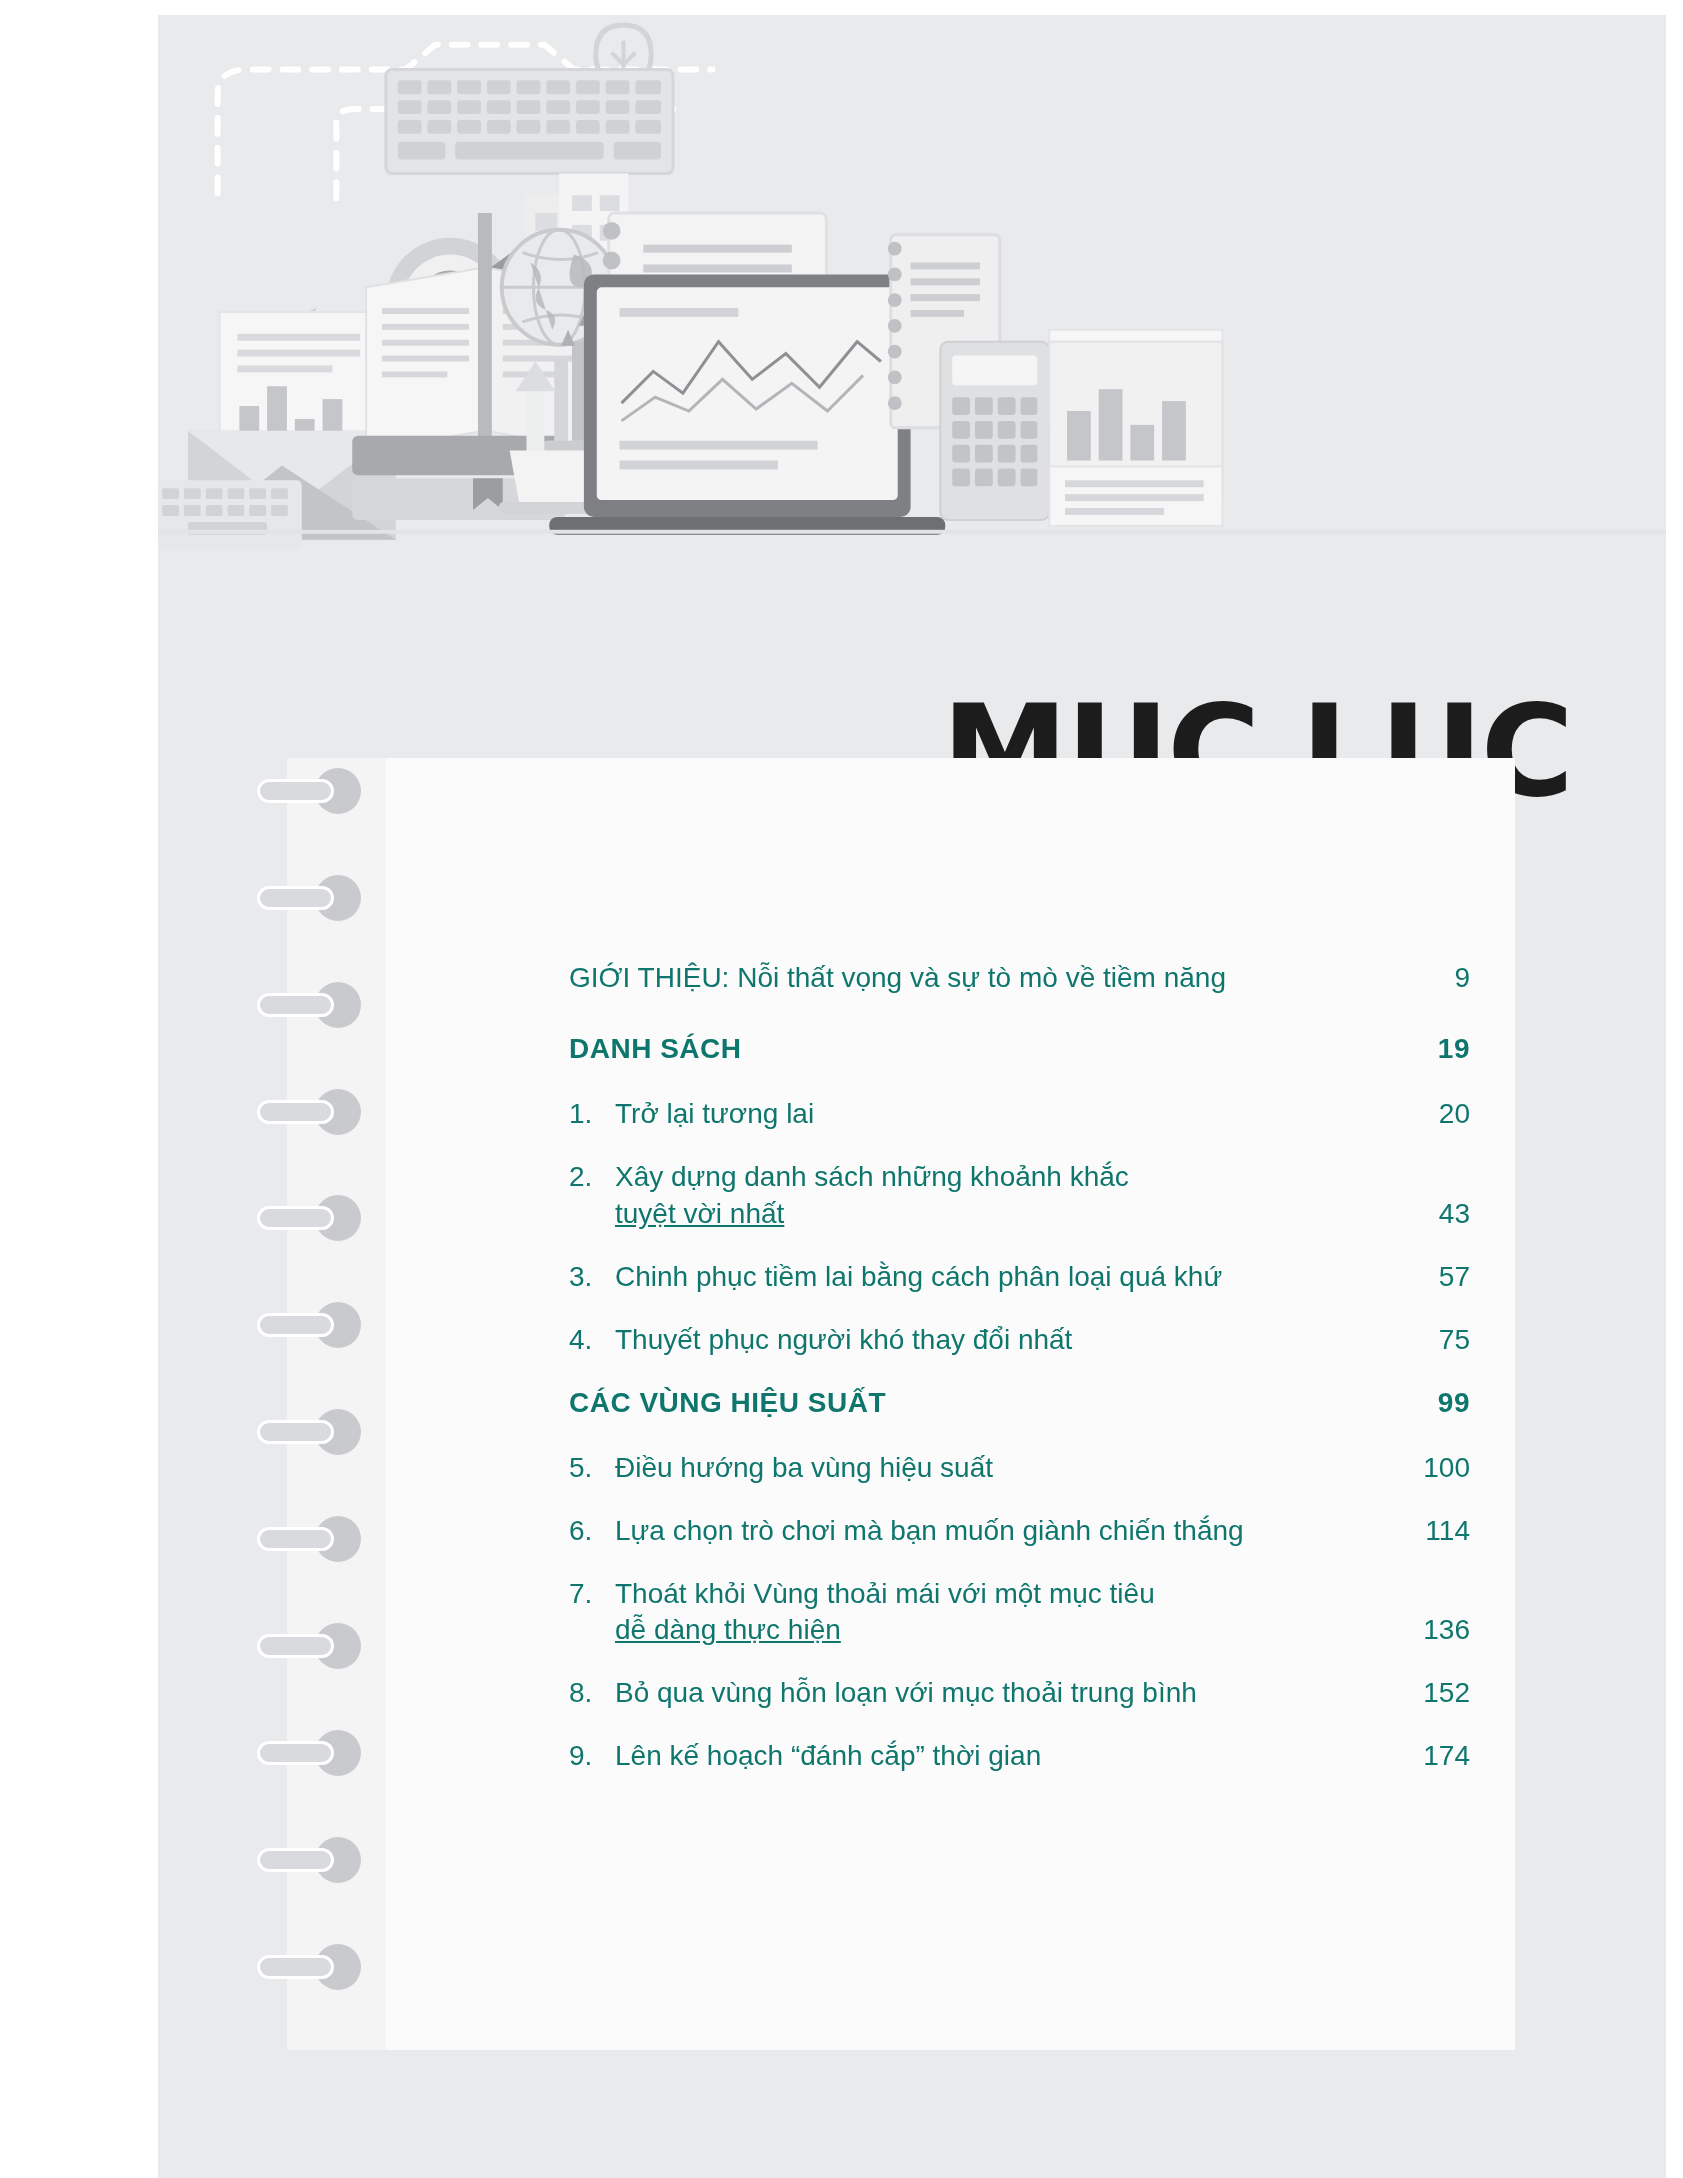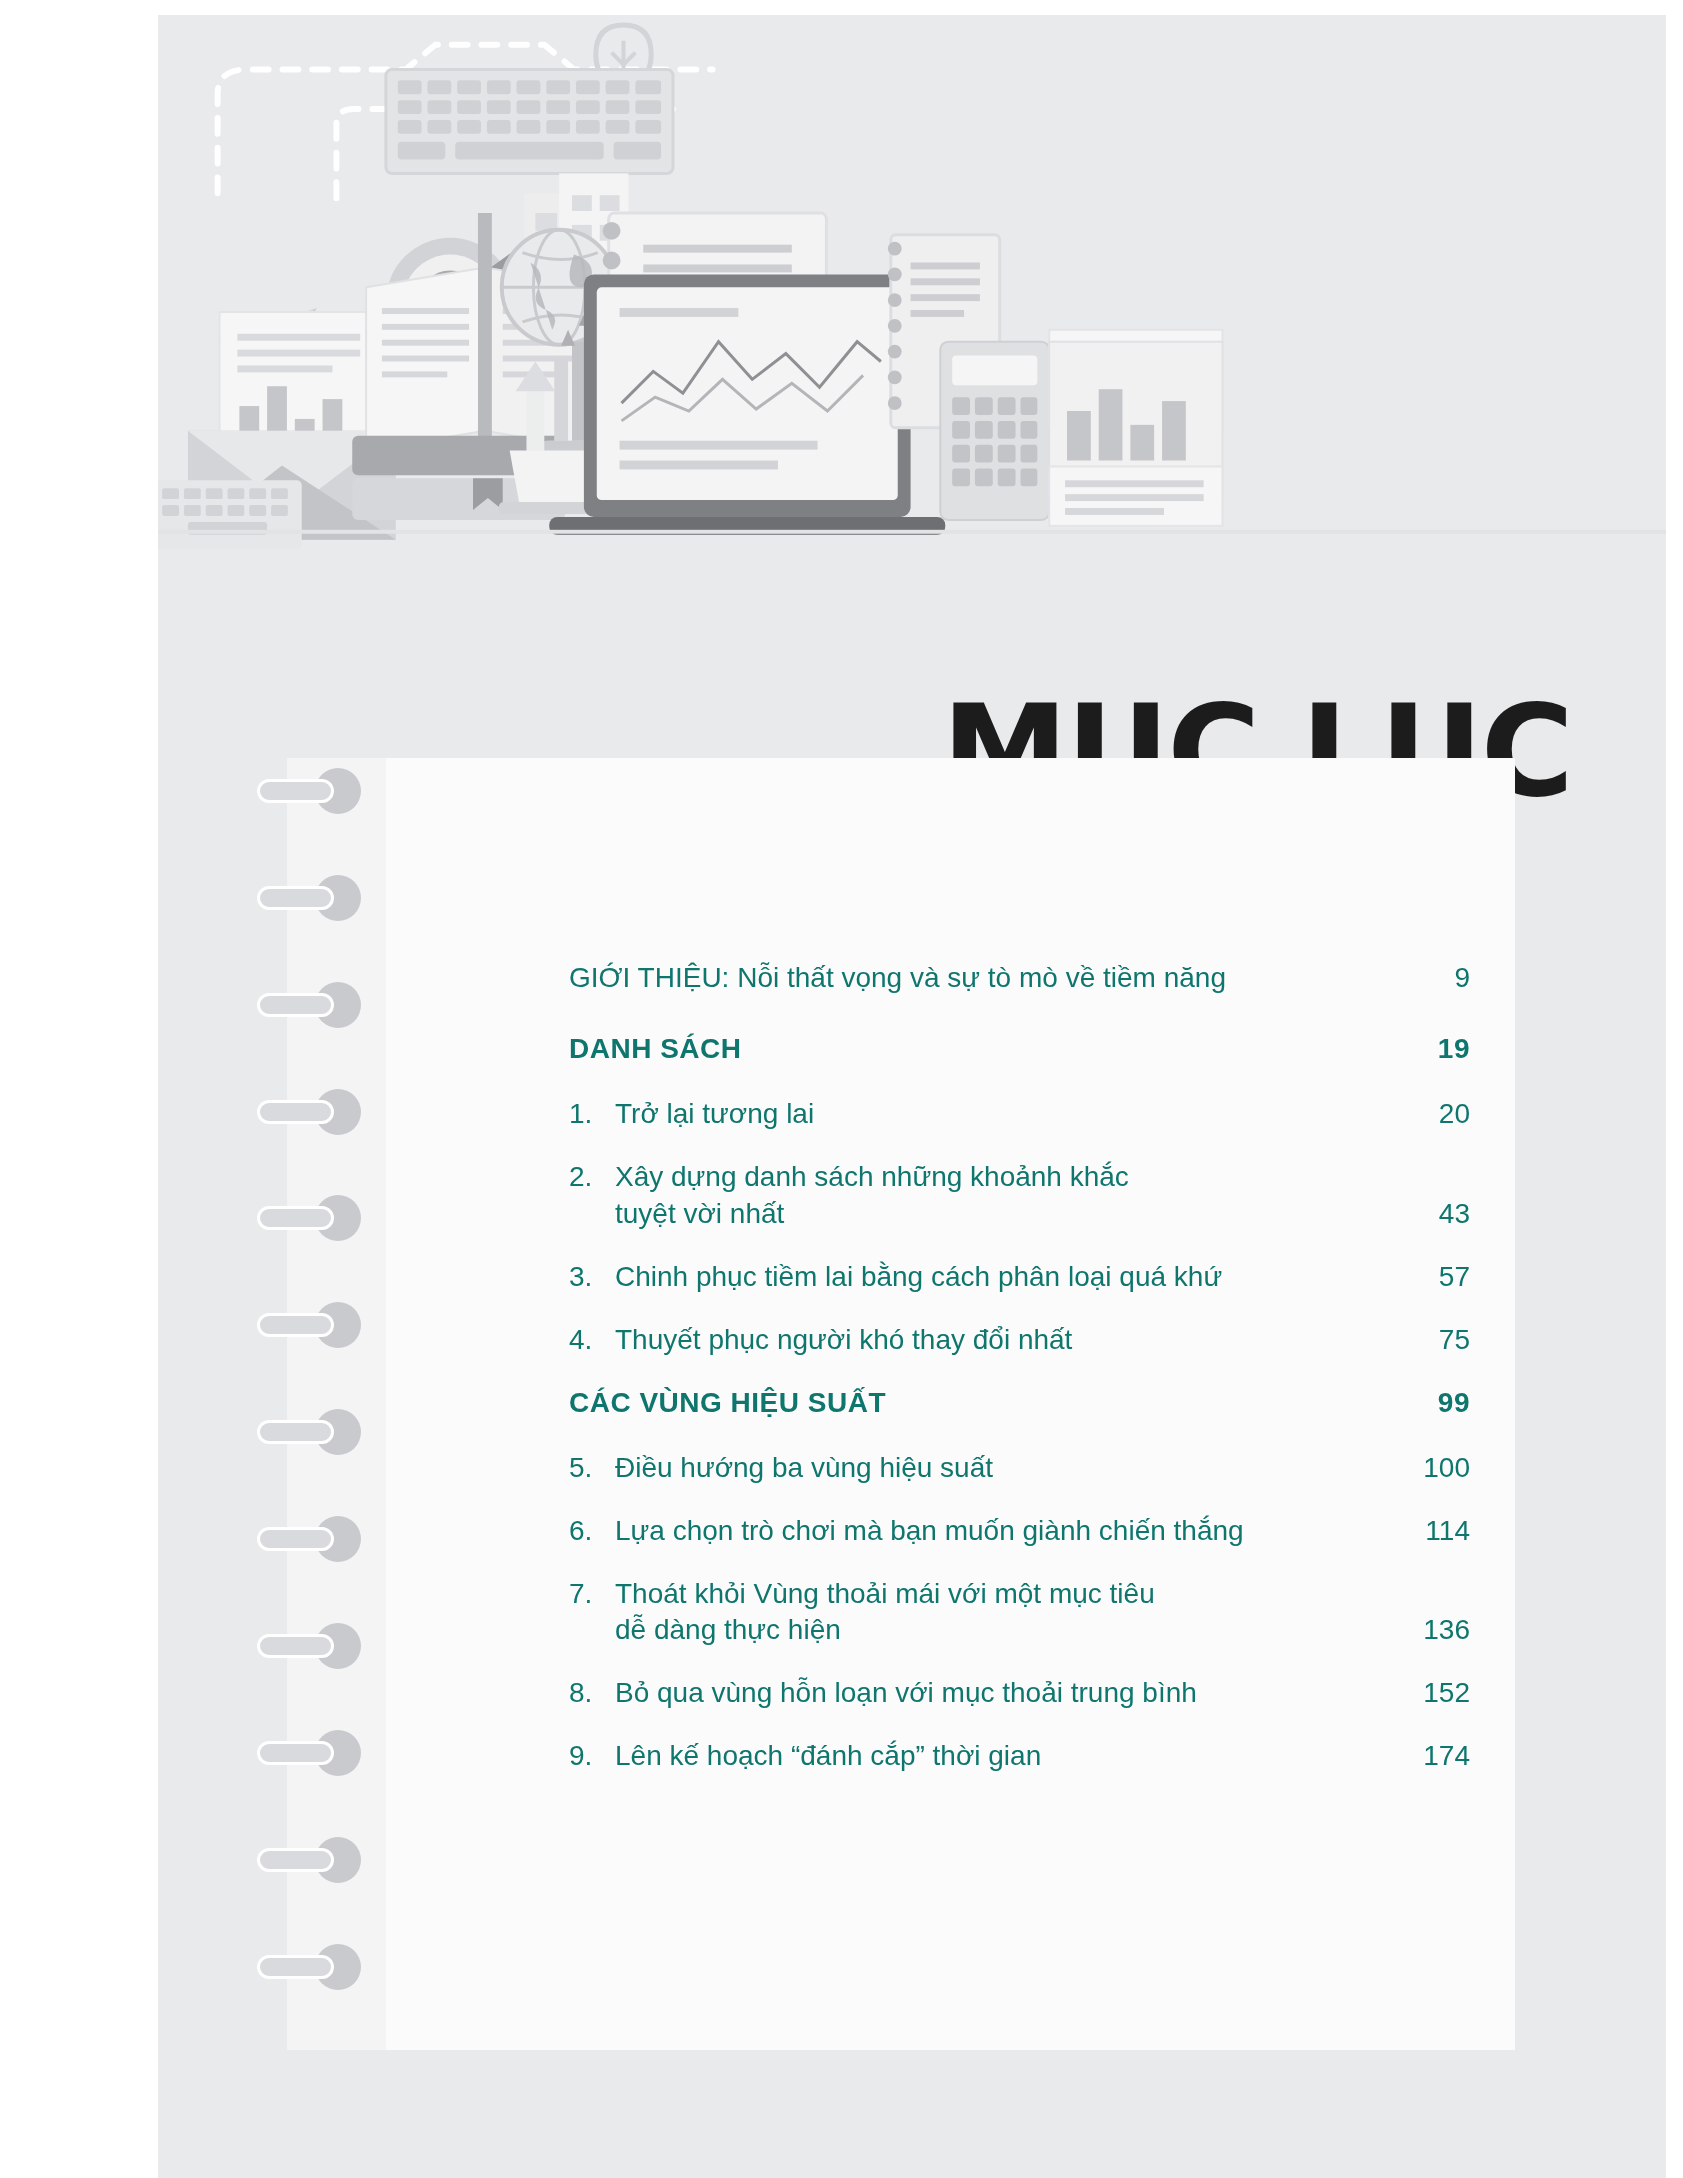--- a/index.html
+++ b/index.html
@@ -126,21 +126,21 @@
   }
   .row .num {
     width: 46px;
     flex: 0 0 46px;
     text-align: left;
   }
   .row .txt {
     flex: 1 1 auto;
     padding-right: 18px;
   }
-  .row .txt .l2 { display: block; }
+  .row .txt .l2 { display: block; text-decoration: underline; }
   .row .page-no {
     flex: 0 0 79px;
     text-align: right;
     white-space: nowrap;
   }
   .row .page-no.bottom { align-self: flex-end; }
   .row.intro { margin-bottom: 34px; }
 </style>
 </head>
 <body>

